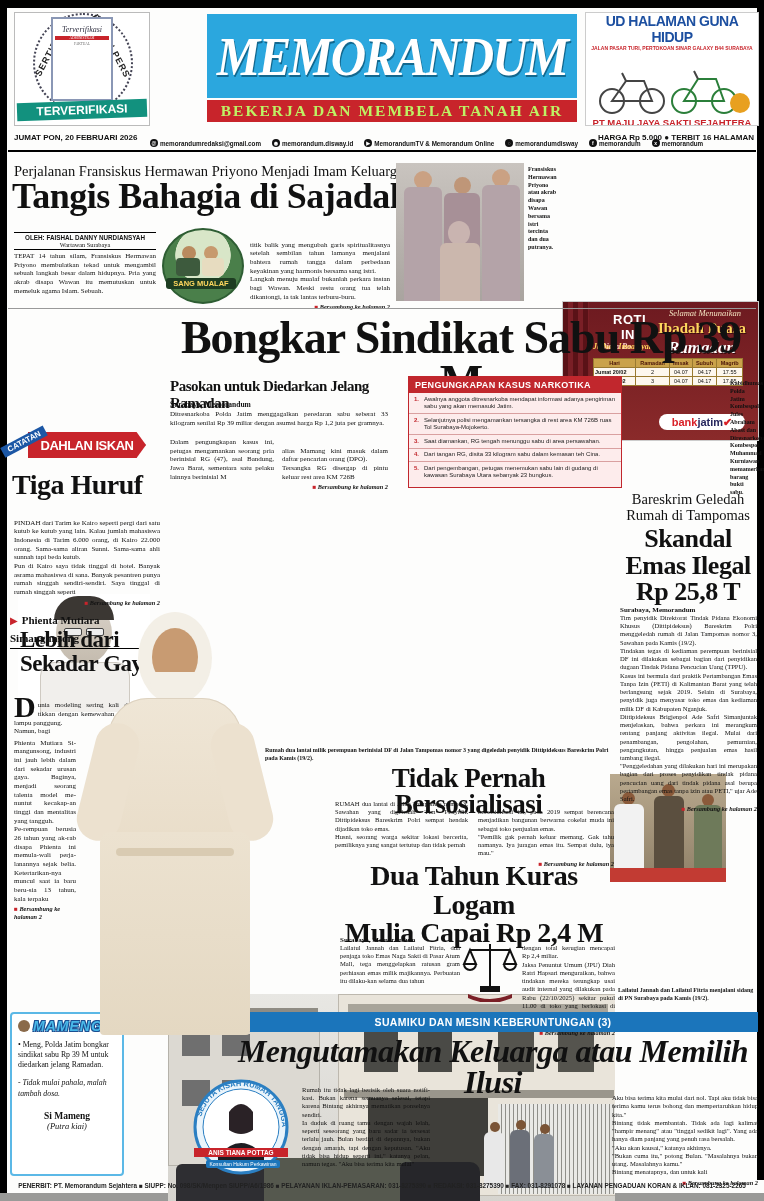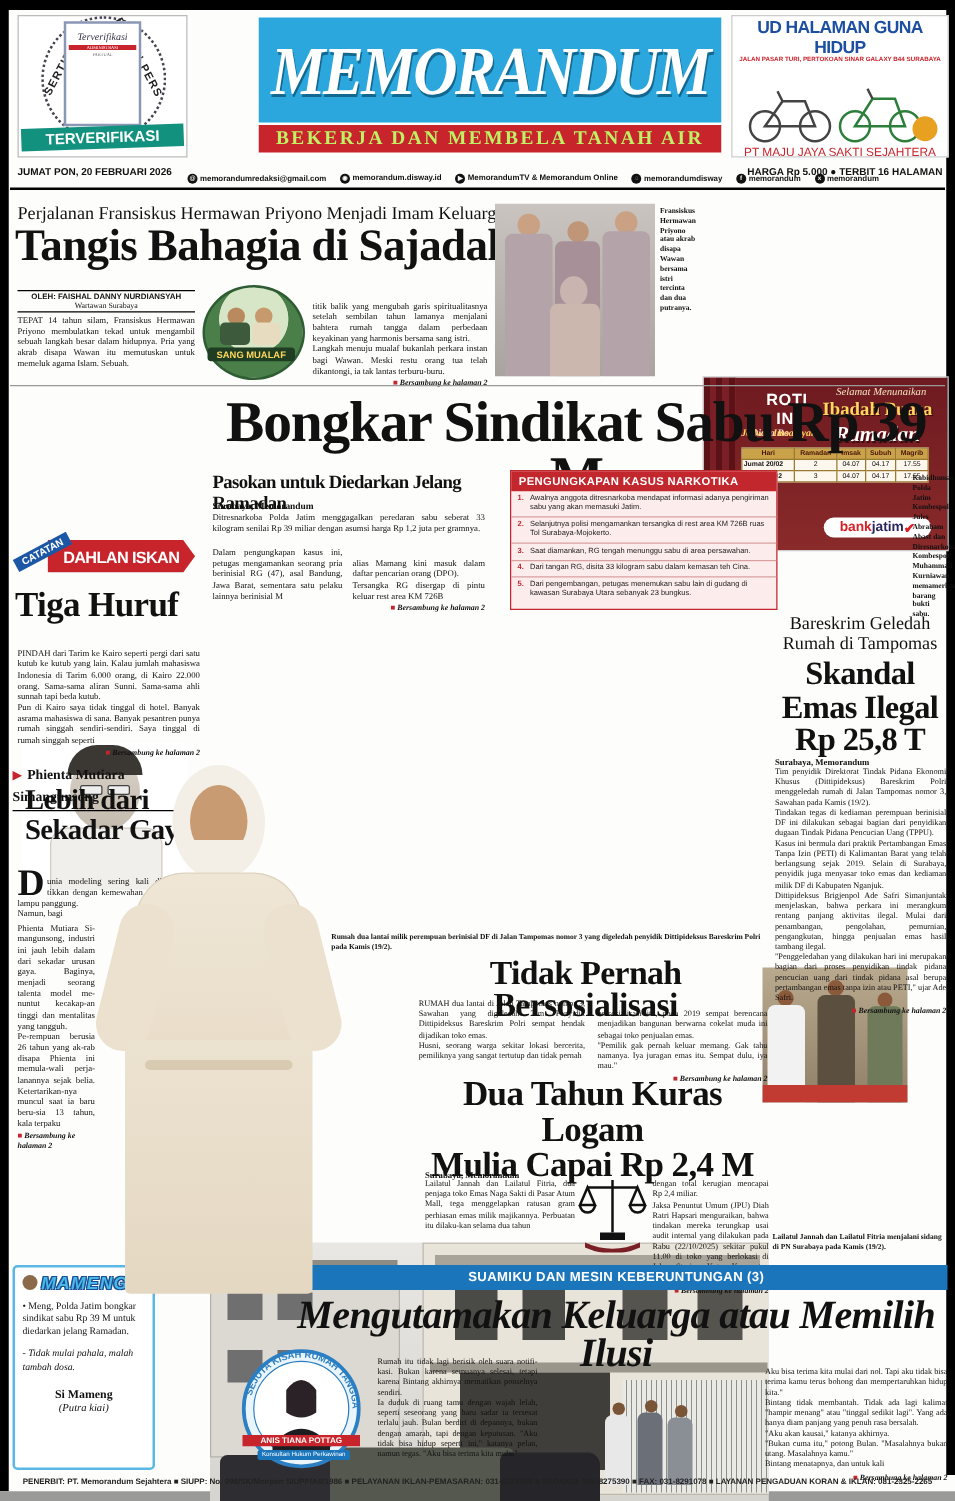--- a/index.html
+++ b/index.html
@@ -39,21 +39,21 @@
   .arc-r{position:absolute;right:2px;top:28px;transform:rotate(62deg);font-size:9px;font-weight:bold;color:#222;letter-spacing:1px;font-family:"Liberation Sans",sans-serif;}
   .dotring{position:absolute;left:18px;top:0px;width:96px;height:96px;border:2px dotted #445;border-radius:50%;}
   
   .cicon{display:inline-flex;align-items:center;justify-content:center;width:8px;height:8px;border-radius:50%;
          background:#111;color:#fff;font-size:5px;font-family:"Liberation Sans",sans-serif;margin-right:2px;}
   .citem{display:inline-flex;align-items:center;font-size:6.3px;font-weight:bold;font-family:"Liberation Sans",sans-serif;margin-right:7px;}
   
   .ad-right{border:1px solid #ccc;background:#fff;text-align:center;overflow:hidden;}
   .ad-title{color:#1c4fa0;font-weight:bold;font-size:14px;font-family:"Liberation Sans",sans-serif;letter-spacing:-0.5px;}
   .ad-sub{color:#c8242b;font-size:5px;font-weight:bold;font-family:"Liberation Sans",sans-serif;}
-  .ad-foot{color:#c8242b;font-weight:normal;font-size:9.5px;font-family:"Liberation Sans",sans-serif;}
+  .ad-foot{color:#c8242b;font-weight:bold;font-size:9.5px;font-family:"Liberation Sans",sans-serif;}
   
   .factbox{background:#fdecec;border:1px solid #c1272d;}
   .factbox-h{background:#c1272d;color:#fff;font-family:"Liberation Sans",sans-serif;font-weight:bold;
              font-size:9px;padding:3px 6px;letter-spacing:0.3px;}
   .fb-item{display:flex;border-bottom:1px solid #d9a0a0;padding:2.5px 5px;font-size:6px;line-height:1.25;
            font-family:"Liberation Sans",sans-serif;color:#222;text-align:left;}
   .fb-item:last-child{border-bottom:none;}
   .fb-num{color:#c1272d;font-weight:bold;width:10px;flex:none;}
   
   .cat-arrow{position:absolute;left:28px;top:0;width:118px;height:26px;background:#c8242b;color:#fff;
@@ -239,21 +239,21 @@
 
   <div class="abs rule" style="left:8px;top:308px;width:748px;height:1px;background:#999;"></div>
 
   <div class="abs photo" style="left:18px;top:316px;width:132px;height:118px;background:#fff;">
     <div class="head" style="left:38px;top:8px;width:56px;height:62px;background:linear-gradient(#d9d2c8,#c4bbae);"></div>
     <div class="abs" style="left:36px;top:2px;width:60px;height:24px;background:#3b3733;border-radius:28px 28px 0 0;"></div>
     <div class="abs" style="left:46px;top:34px;width:16px;height:6px;border:1.5px solid #444;border-radius:2px;background:#eee;"></div>
     <div class="abs" style="left:68px;top:34px;width:16px;height:6px;border:1.5px solid #444;border-radius:2px;background:#eee;"></div>
     <div class="abs" style="left:22px;top:68px;width:88px;height:50px;background:#f1efec;border-radius:14px 14px 0 0;border:1px solid #cfcac2;"></div>
   </div>
-  <div class="abs" style="left:10px;top:432px;width:150px;height:34px;text-align:center;">
+  <div class="abs" style="left:0;top:432px;width:150px;height:34px;text-align:center;">
     <div class="cat-arrow">DAHLAN ISKAN</div>
     <div class="cat-tag">CATATAN</div>
   </div>
   <div class="abs serif hl" style="left:12px;top:472px;width:150px;font-size:28px;">Tiga Huruf</div>
   <div class="abs body7" style="left:14px;top:510px;width:146px;height:95px;">
     <span class="pre">PINDAH dari Tarim ke Kairo seperti pergi dari satu kutub ke kutub yang lain. Kalau jumlah mahasiswa Indonesia di Tarim 6.000 orang, di Kairo 22.000 orang. Sama-sama aliran Sunni. Sama-sama ahli sunnah tapi beda kutub.
 Pun di Kairo saya tidak tinggal di hotel. Banyak asrama mahasiswa di sana. Banyak pesantren punya rumah singgah sendiri-sendiri. Saya tinggal di rumah singgah seperti</span>
     <span class="cont">Bersambung ke halaman 2</span>
   </div>
 

